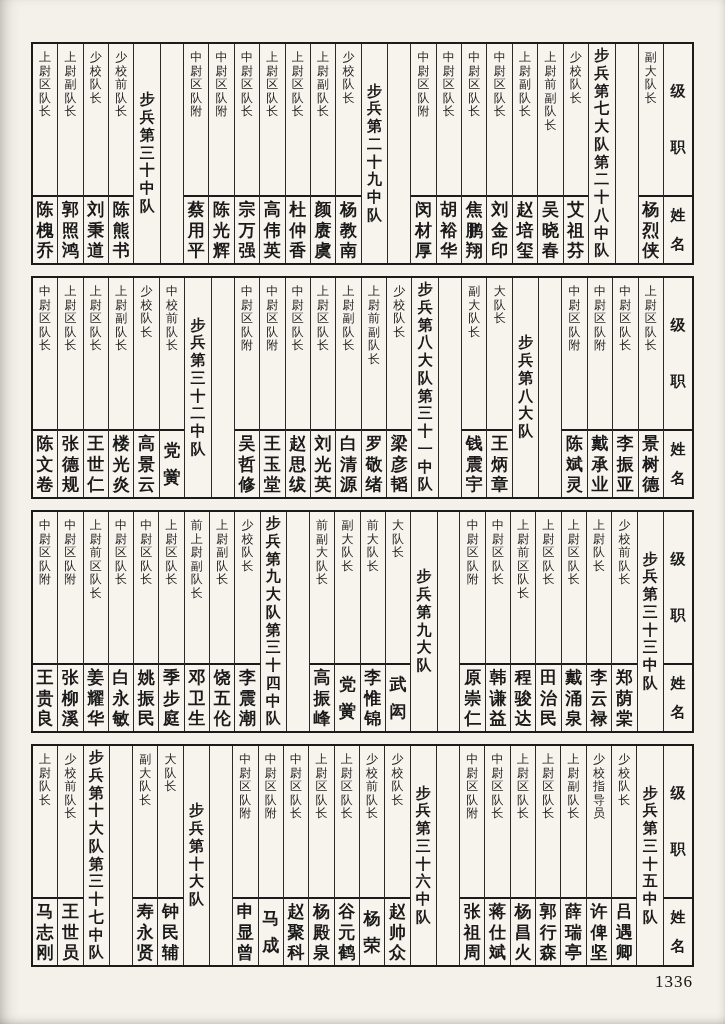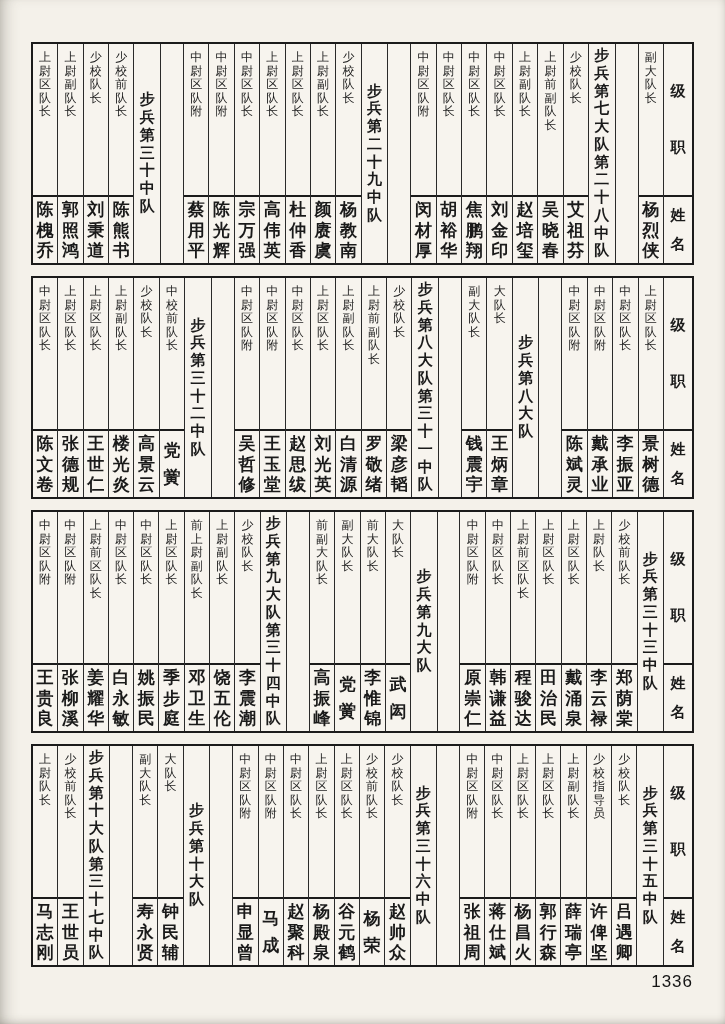--- a/index.html
+++ b/index.html
@@ -50,21 +50,21 @@
   }
   .header-name{
     height:31%;border-top:2px solid #1b1b1b;
     justify-content:space-evenly;
     font-size:15px;font-weight:600;
   }
   .cell span{display:block;}
   .page-number{
     position:absolute;right:32px;top:972px;
     font-size:17px;letter-spacing:1px;color:#141414;
-    font-family:Liberation Sans, sans-serif;
+    font-family:Liberation Serif, serif;
     text-align:right;
   }
 </style>
 </head>
 <body>
 
 <div class="page">
   <div class="bands" id="bands">
       <div class="band">
         <div class="col header">

